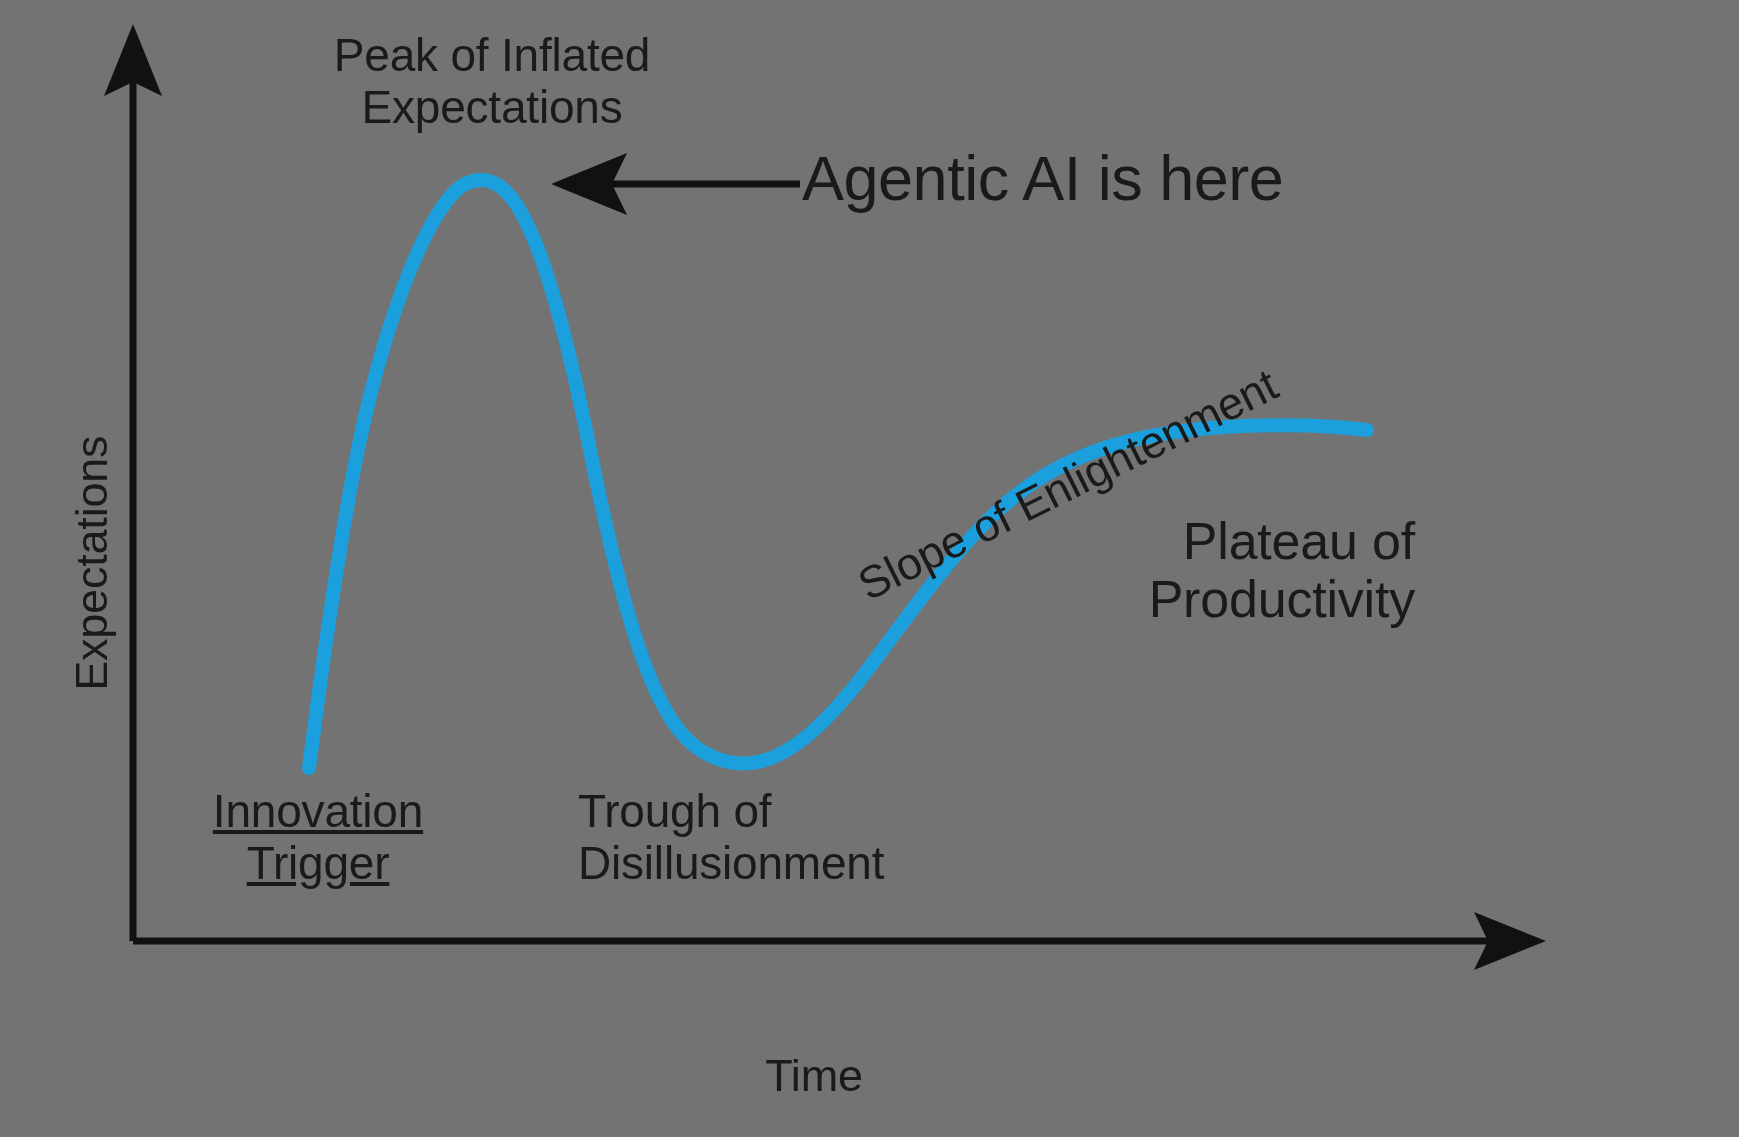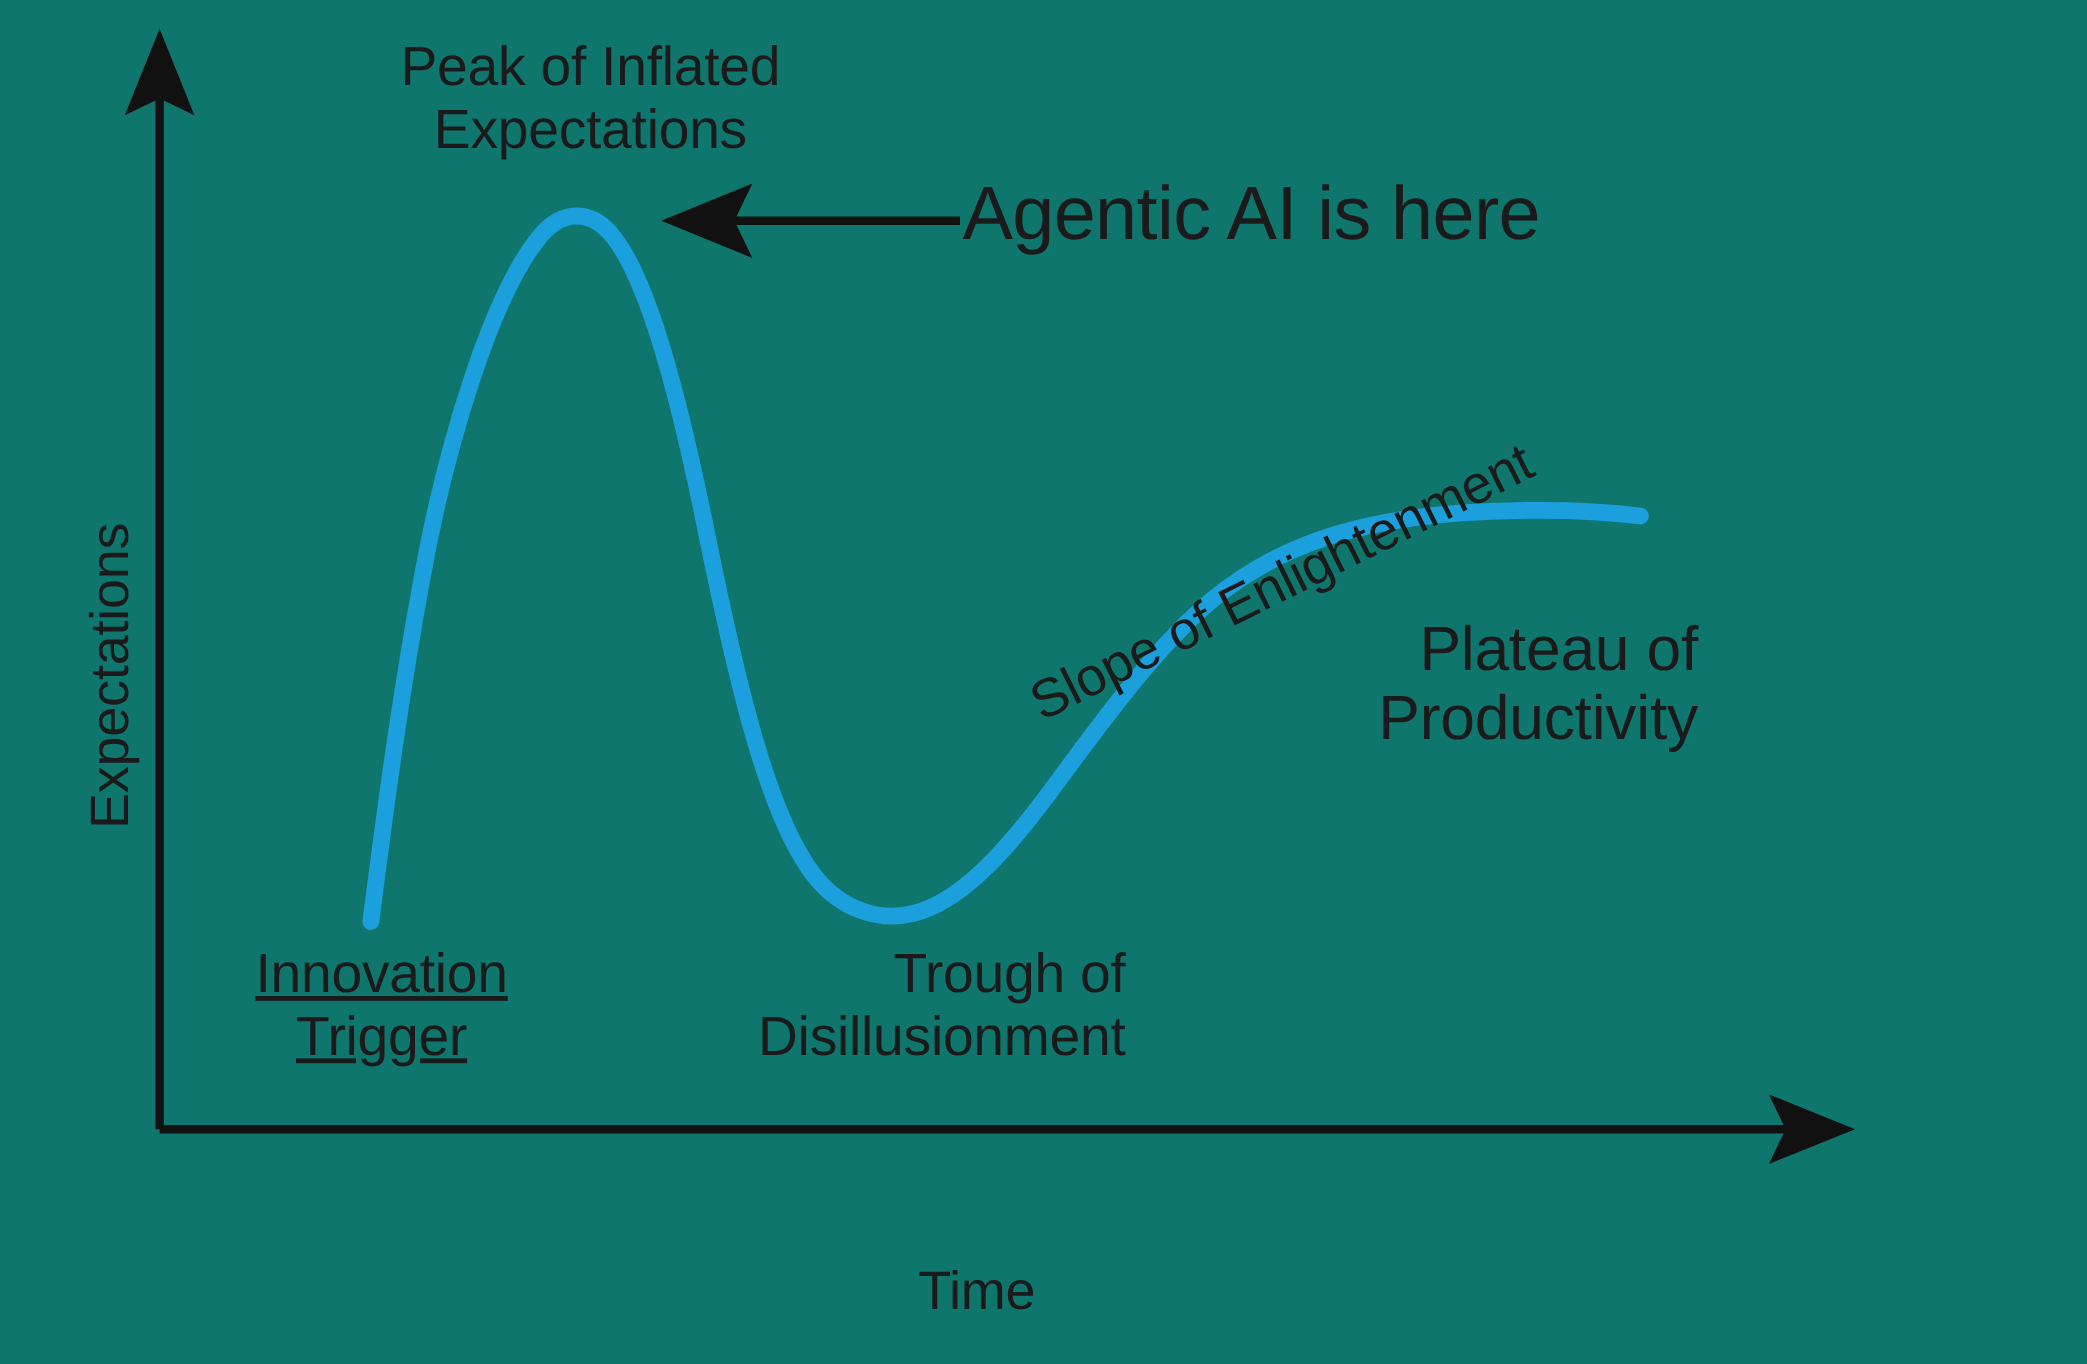--- a/index.html
+++ b/index.html
@@ -69,21 +69,21 @@
     width: 260px;
     font-size: 46px;
     text-align: center;
     text-decoration: underline;
   }
   #label-trough {
     left: 578px;
     top: 786px;
     width: 360px;
     font-size: 46px;
-    text-align: right;
+    text-align: left;
   }
   #label-slope {
     left: 833px;
     top: 460px;
     width: 470px;
     font-size: 45px;
     text-align: center;
     transform: rotate(-26.5deg);
     transform-origin: 50% 50%;
   }
@@ -91,21 +91,21 @@
     left: 1140px;
     top: 512px;
     width: 275px;
     font-size: 52px;
     text-align: right;
   }
 </style>
 </head>
 <body>
 
-<div id="stage" style="background: #0f766e; color: rgb(26, 26, 26);">
+<div id="stage" style="background: #737373; color: rgb(26, 26, 26);">
 
   <svg id="chart-svg" viewBox="0 0 1739 1137" preserveAspectRatio="none">
 
     <line x1="133" y1="78" x2="133" y2="941" stroke="#111111" stroke-width="7"></line>
 
     <polygon points="133,24 162,96 133,82 104,96" fill="#111111"></polygon>
 
     <line x1="133" y1="941" x2="1492" y2="941" stroke="#111111" stroke-width="7"></line>
 
     <polygon points="1546,941 1474,970 1488,941 1474,912" fill="#111111"></polygon>

